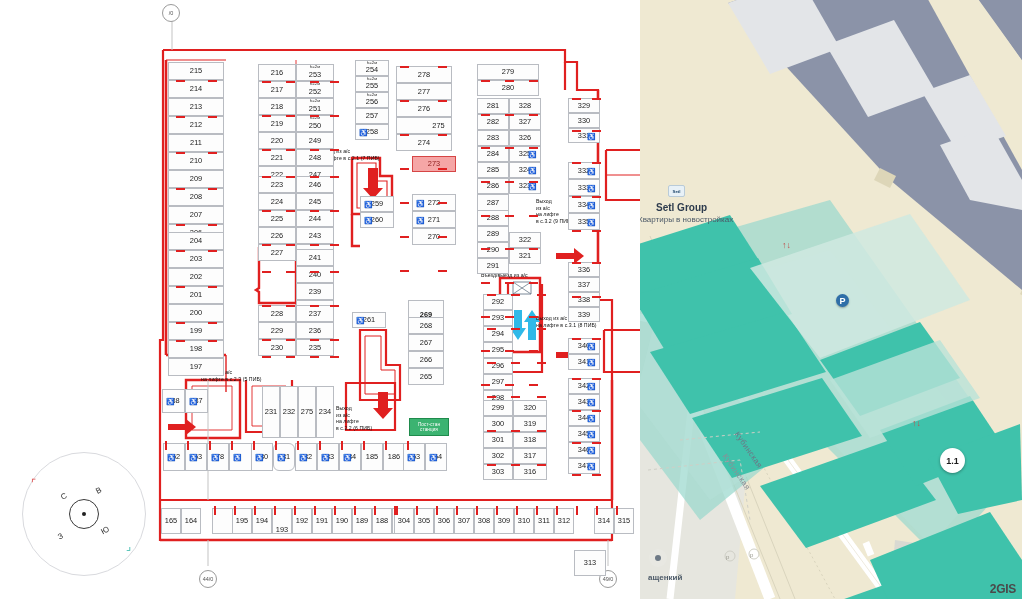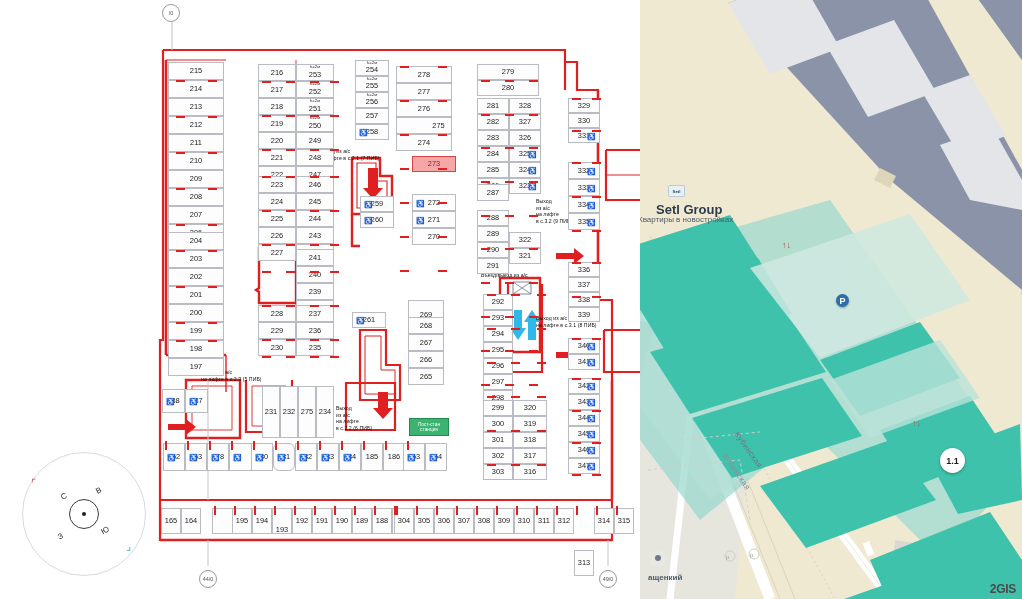--- a/index.html
+++ b/index.html
@@ -80,21 +80,21 @@
 
   
   #map {
     position: absolute; left: 640px; top: 0;
     width: 382px; height: 599px;
     background: #efe9d2;
     overflow: hidden;
   }
   #map-svg { position: absolute; left: 0; top: 0; }
   .mlabel { position: absolute; color: #2b3a4a; font-weight: bold; pointer-events: none; }
-  #setl-name { left: 16px; top: 202px; font-size: 13px; color: #2d3b4d; }
+  #setl-name { left: 16px; top: 202px; font-size: 10px; color: #2d3b4d; }
   #setl-sub  { left: -2px; top: 215px; font-size: 8px; color: #4d5a68; font-weight: normal; }
   #setl-logo {
     position: absolute; left: 28px; top: 185px; width: 17px; height: 12px;
     background: #e8f1f7; border: 1px solid #b9cbd8; border-radius: 2px;
     display: flex; align-items: center; justify-content: center;
     font-size: 4.4px; color: #20486e; font-weight: bold;
   }
   #street-name {
     position: absolute; left: 733px; top: 0;
     font-size: 8px; color: #6b7785; letter-spacing: .4px;
@@ -441,21 +441,21 @@
           <span class="wc">♿</span>
           <span>272</span>
         </div>
         <div class="cell" style="width: 44px; height: 17px; left: 412px; top: 211px;">
           <span class="wc">♿</span>
           <span>271</span>
         </div>
         <div class="cell" style="width: 44px; height: 17px; left: 412px; top: 228px;">
           <span>270</span>
         </div>
-        <div class="cell" style="width: 36px; height: 30px; left: 408px; top: 300px;">
+        <div class="cell" style="width: 36px; height: 30px; left: 408px; top: 300px; font-weight: bold;">
           <span>269</span>
         </div>
         <div class="cell" style="width: 36px; height: 17px; left: 408px; top: 317px;">
           <span>268</span>
         </div>
         <div class="cell" style="width: 36px; height: 17px; left: 408px; top: 334px;">
           <span>267</span>
         </div>
         <div class="cell" style="width: 36px; height: 17px; left: 408px; top: 351px;">
           <span>266</span>
@@ -480,21 +480,21 @@
         </div>
         <div class="cell" style="width: 32px; height: 16px; left: 477px; top: 146px;">
           <span>284</span>
         </div>
         <div class="cell" style="width: 32px; height: 16px; left: 477px; top: 162px;">
           <span>285</span>
         </div>
         <div class="cell" style="width: 32px; height: 16px; left: 477px; top: 178px;">
           <span>286</span>
         </div>
-        <div class="cell" style="width: 32px; height: 17px; left: 477px; top: 184px; justify-content: center;">
+        <div class="cell" style="width: 32px; height: 17px; left: 477px; top: 194px; justify-content: center;">
           <span>287</span>
         </div>
         <div class="cell" style="width: 32px; height: 16px; left: 477px; top: 210px;">
           <span>288</span>
         </div>
         <div class="cell" style="width: 32px; height: 16px; left: 477px; top: 226px;">
           <span>289</span>
         </div>
         <div class="cell" style="width: 32px; height: 16px; left: 477px; top: 242px;">
           <span>290</span>
@@ -779,21 +779,21 @@
         </div>
         <div class="cell" style="width: 20px; height: 26px; left: 514px; top: 508px;">
           <span>310</span>
         </div>
         <div class="cell" style="width: 20px; height: 26px; left: 534px; top: 508px;">
           <span>311</span>
         </div>
         <div class="cell" style="width: 20px; height: 26px; left: 554px; top: 508px;">
           <span>312</span>
         </div>
-        <div class="cell" style="width: 20px; height: 26px; left: 574px; top: 508px; margin-top: 42px;">
+        <div class="cell" style="width: 32px; height: 26px; left: 574px; top: 508px; margin-top: 42px;">
           <span>313</span>
         </div>
         <div class="cell" style="width: 20px; height: 26px; left: 594px; top: 508px;">
           <span>314</span>
         </div>
         <div class="cell" style="width: 20px; height: 26px; left: 614px; top: 508px;">
           <span>315</span>
         </div>
       </div>
 

